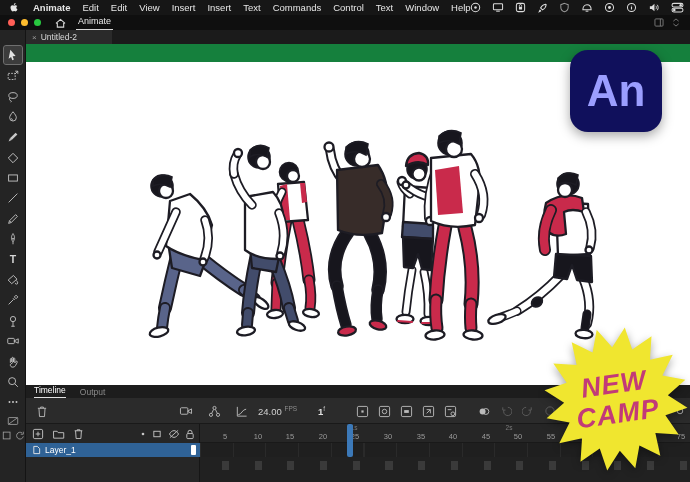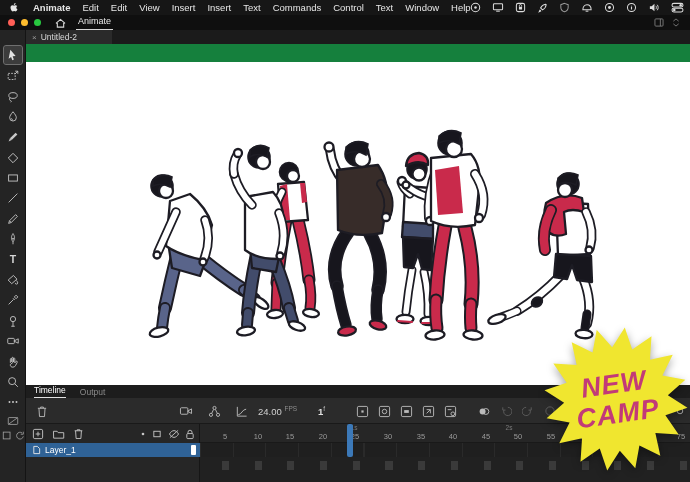--- a/index.html
+++ b/index.html
@@ -663,20 +663,23 @@
         <span class="fnum" style="left:416px">65</span>
         <span class="fnum" style="left:449px">70</span>
         <span class="fnum" style="left:481px">75</span>
       </div>
       <div class="layer-frames"></div>
       <div class="tickrow"></div>
       <div class="playhead"></div>
     </div>
   </div>
 
+  <div class="anbadge">
+    <span>An</span>
+  </div>
 
   <svg class="promo" viewBox="-83 -83 166 166">
     <g transform="rotate(7)">
       <polygon fill="var(--promo-bg)" points="0,-72 10.1,-51 27.6,-66.5 28.9,-43.2 50.9,-50.9 43.2,-28.9 66.5,-27.6 51,-10.1 72,0 51,10.1 66.5,27.6 43.2,28.9 50.9,50.9 28.9,43.2 27.6,66.5 10.1,51 0,72 -10.1,51 -27.6,66.5 -28.9,43.2 -50.9,50.9 -43.2,28.9 -66.5,27.6 -51,10.1 -72,0 -51,-10.1 -66.5,-27.6 -43.2,-28.9 -50.9,-50.9 -28.9,-43.2 -27.6,-66.5 -10.1,-51"></polygon>
       <g transform="rotate(-15)">
         <text x="0" y="-6">NEW</text>
         <text x="0" y="24">CAMP</text>
       </g>
     </g>
   </svg>

